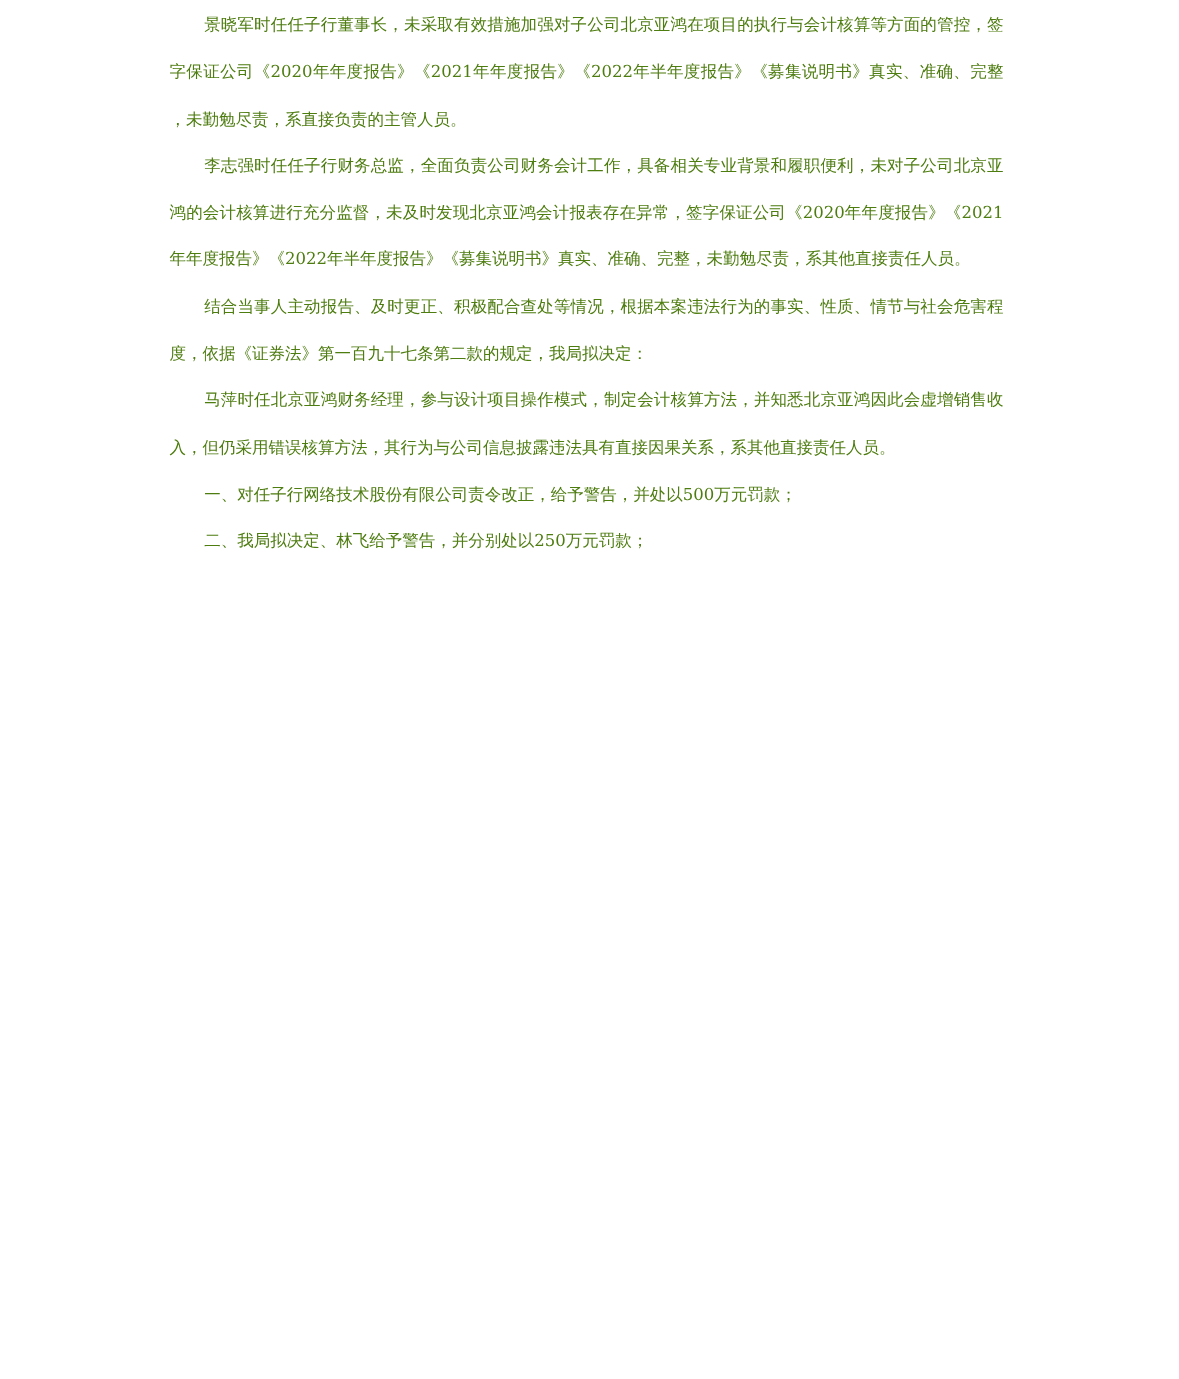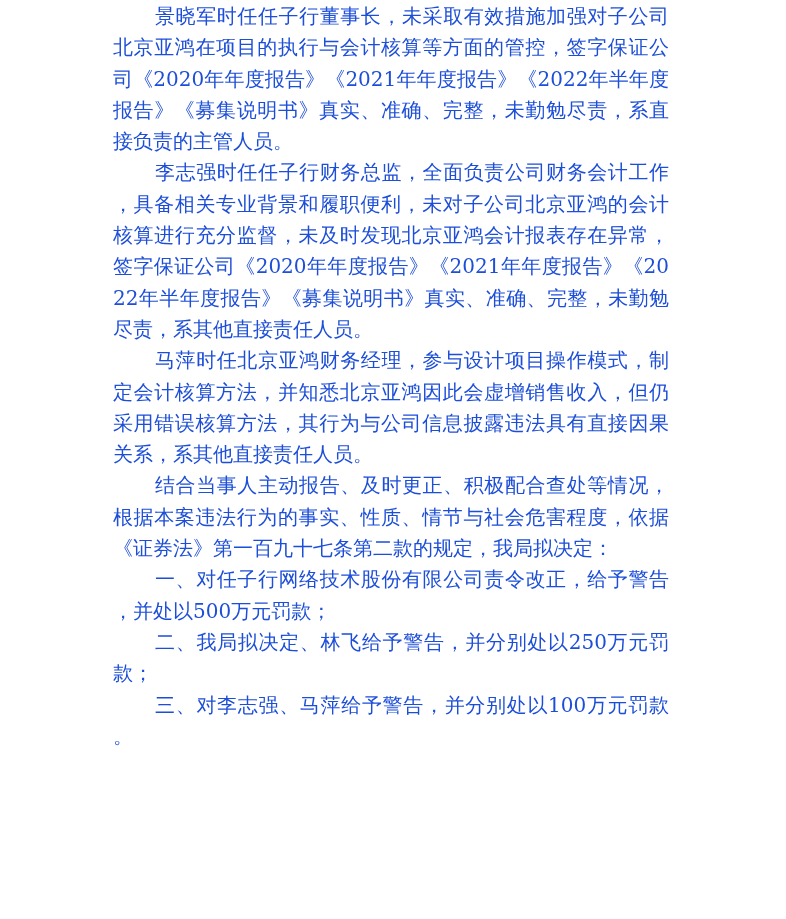--- a/index.html
+++ b/index.html
@@ -11,39 +11,38 @@
       width: 786px;
       height: 919px;
       overflow: hidden;
       position: relative;
     }
     .page {
       position: absolute;
       left: 113px;
       top: 1px;
       width: 556px;
-      color: #1d4ed8;
+      color: #4d7c0f;
       font-family: "DejaVu Serif", "Liberation Serif", serif;
-      font-size: 20px;
+      font-size: 11px;
       line-height: 31.3px;
       text-align: justify;
       text-justify: inter-character;
     }
     .para {
       margin: 0;
       padding: 0;
       text-indent: 2.1em;
       word-break: break-all;
       line-break: anywhere;
     }
   </style>
 </head>
 <body>
 
 <div class="page">
   <p class="para">景晓军时任任子行董事长，未采取有效措施加强对子公司北京亚鸿在项目的执行与会计核算等方面的管控，签字保证公司《2020年年度报告》《2021年年度报告》《2022年半年度报告》《募集说明书》真实、准确、完整，未勤勉尽责，系直接负责的主管人员。</p>
   <p class="para">李志强时任任子行财务总监，全面负责公司财务会计工作，具备相关专业背景和履职便利，未对子公司北京亚鸿的会计核算进行充分监督，未及时发现北京亚鸿会计报表存在异常，签字保证公司《2020年年度报告》《2021年年度报告》《2022年半年度报告》《募集说明书》真实、准确、完整，未勤勉尽责，系其他直接责任人员。</p>
+  <p class="para">结合当事人主动报告、及时更正、积极配合查处等情况，根据本案违法行为的事实、性质、情节与社会危害程度，依据《证券法》第一百九十七条第二款的规定，我局拟决定：</p>
   <p class="para">马萍时任北京亚鸿财务经理，参与设计项目操作模式，制定会计核算方法，并知悉北京亚鸿因此会虚增销售收入，但仍采用错误核算方法，其行为与公司信息披露违法具有直接因果关系，系其他直接责任人员。</p>
-  <p class="para">结合当事人主动报告、及时更正、积极配合查处等情况，根据本案违法行为的事实、性质、情节与社会危害程度，依据《证券法》第一百九十七条第二款的规定，我局拟决定：</p>
   <p class="para">一、对任子行网络技术股份有限公司责令改正，给予警告，并处以500万元罚款；</p>
   <p class="para">二、我局拟决定、林飞给予警告，并分别处以250万元罚款；</p>
-  <p class="para">三、对李志强、马萍给予警告，并分别处以100万元罚款。</p>
 </div>
 
 </body></html>

